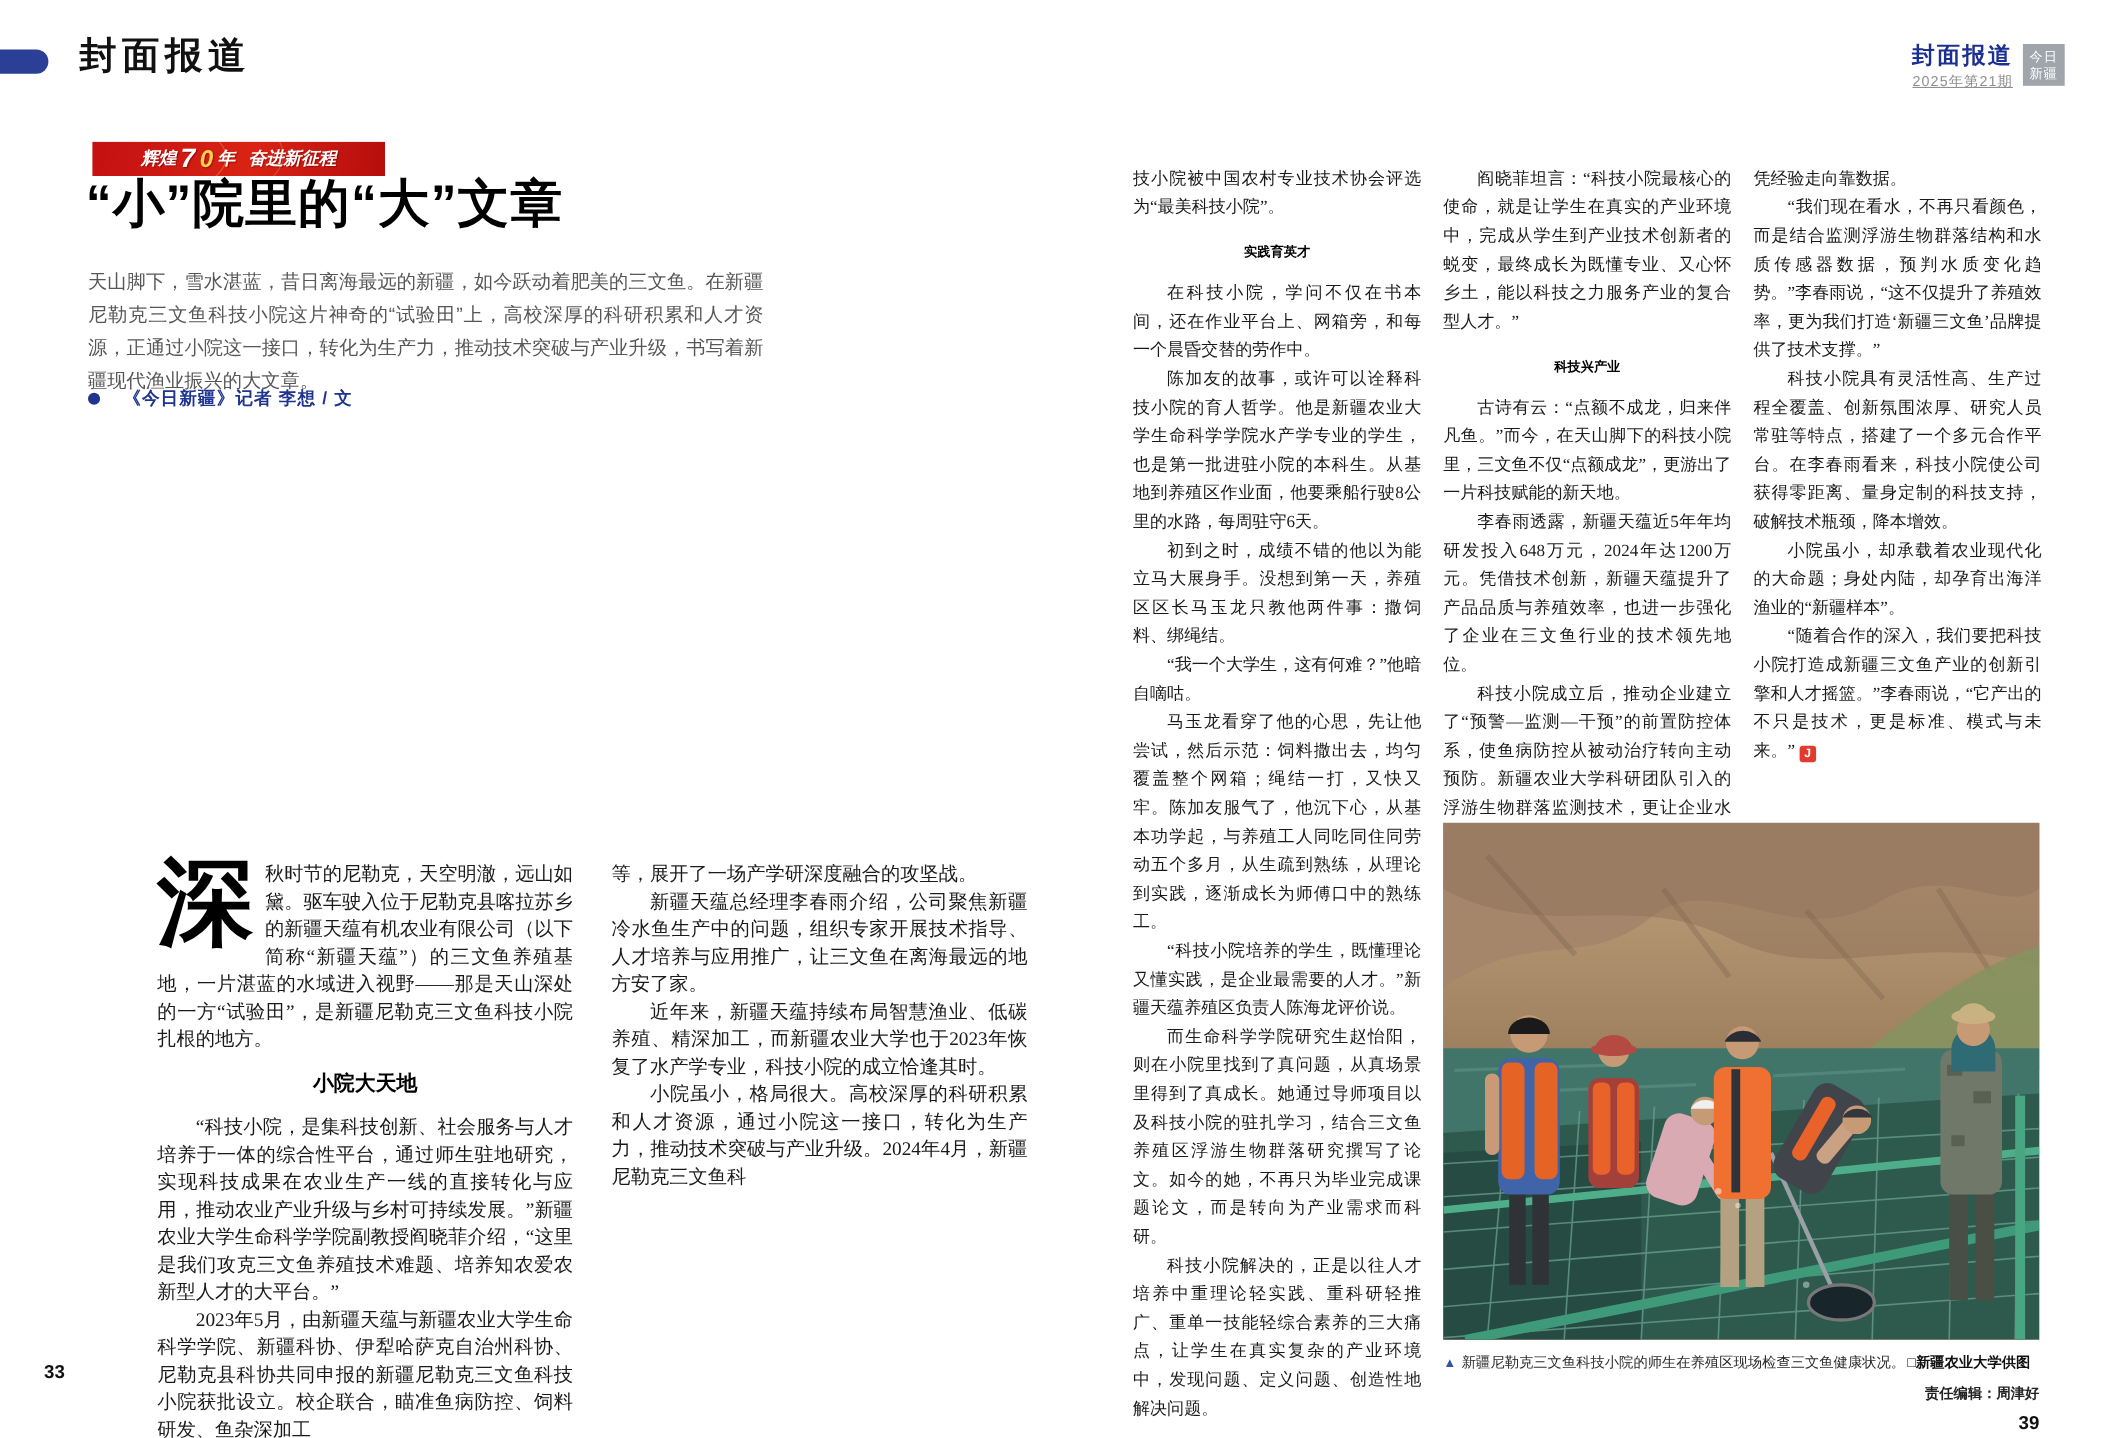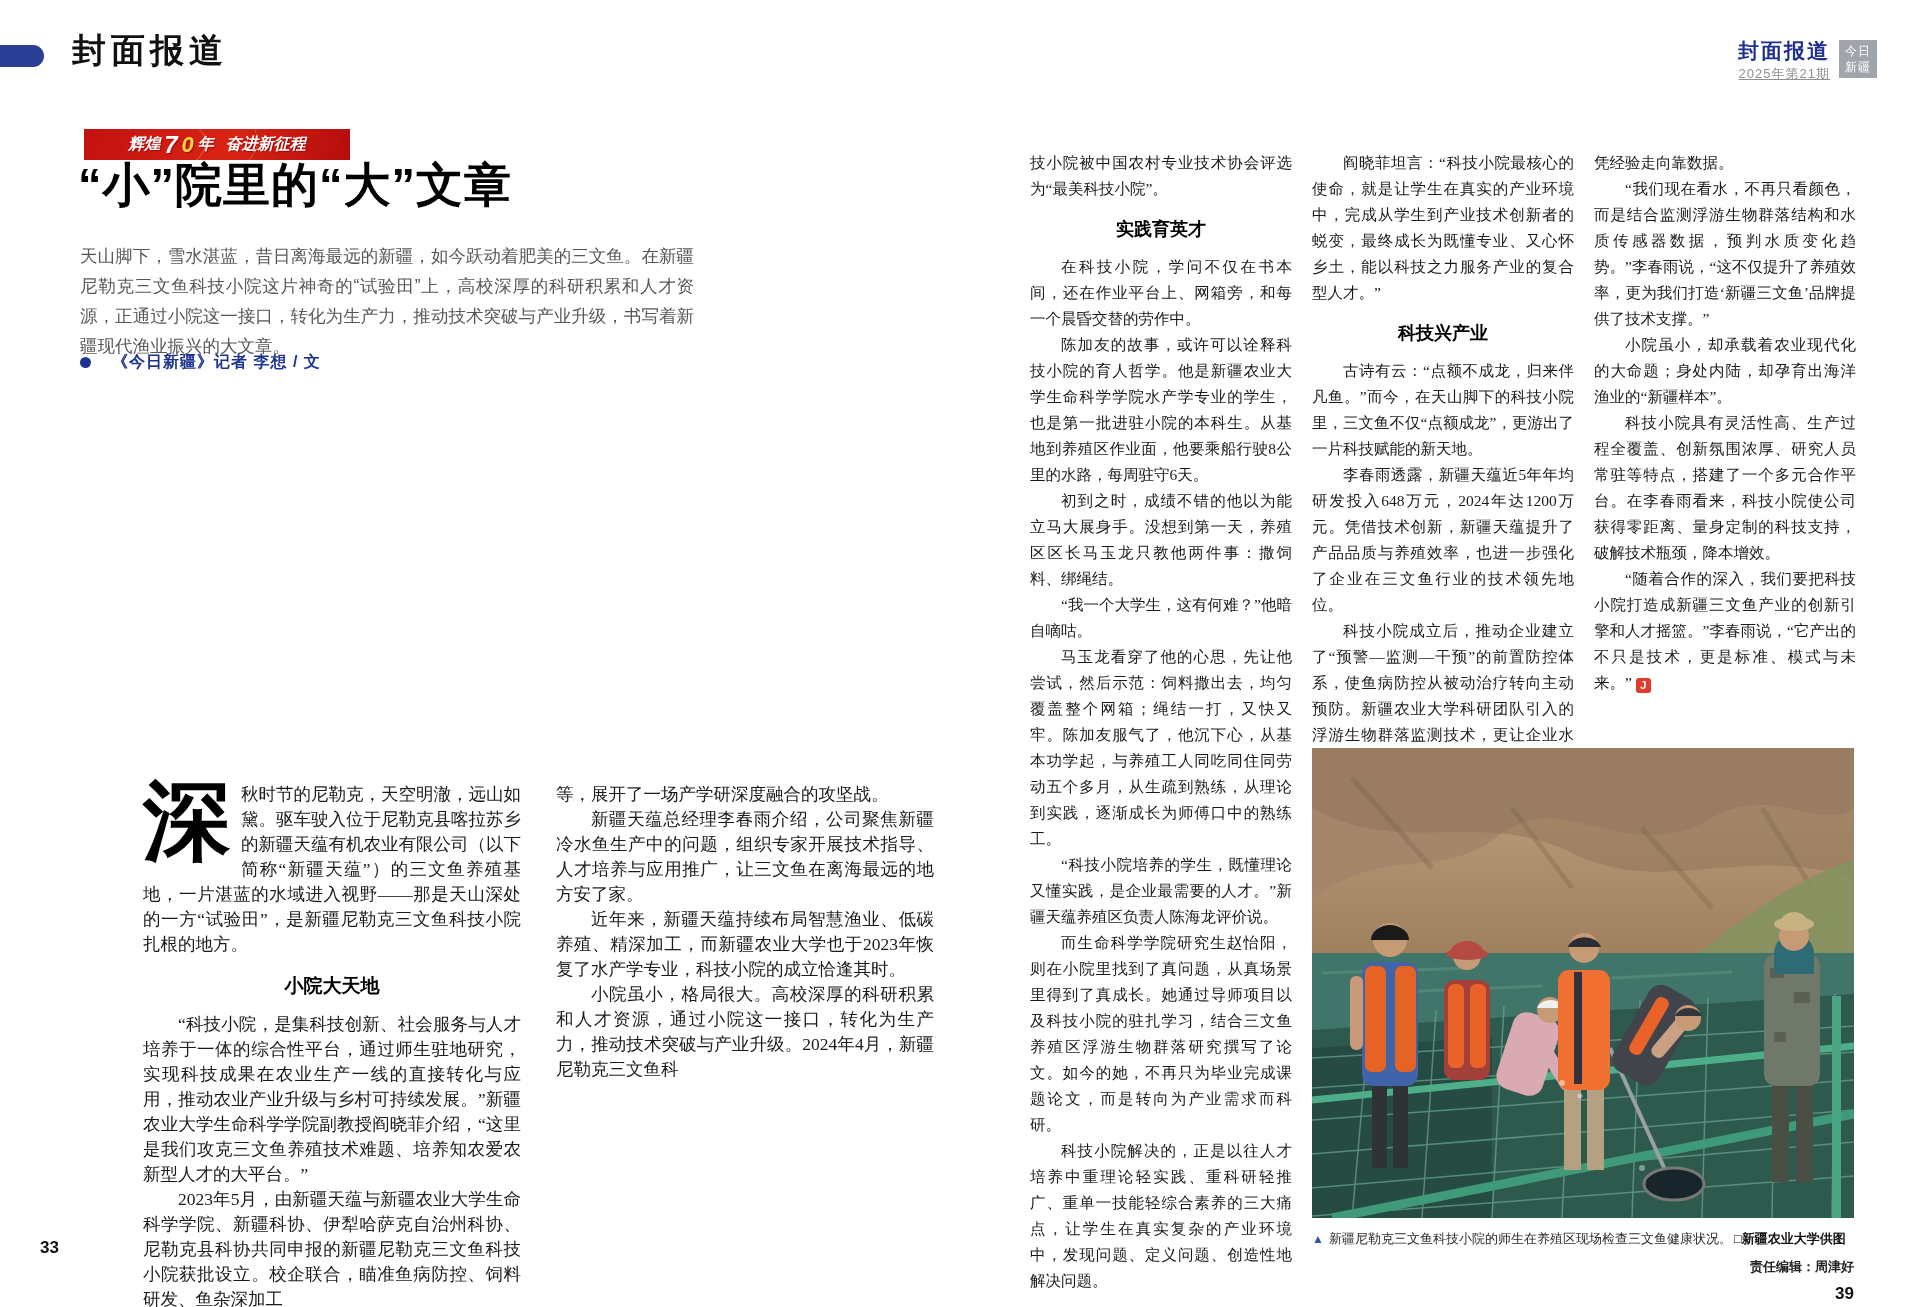--- a/index.html
+++ b/index.html
@@ -28,21 +28,21 @@
   .lcol{width:378px;top:782px;font-size:17.5px;line-height:25px;}
   .lcol1{left:143px;}
   .lcol2{left:556px;}
   .rcol{width:262px;top:150px;font-size:15.5px;line-height:26px;}
   .rcolA{left:1030px;}
   .rcolB{left:1312px;}
   .rcolC{left:1594px;}
   .dropcap{float:left;font-size:88px;line-height:72px;font-weight:700;font-family:"Liberation Serif","DejaVu Serif",serif;padding:4px 10px 0 0;color:#000;}
   .subhead{font-family:"Liberation Sans","DejaVu Sans",sans-serif;font-weight:700;text-align:center;text-indent:0 !important;color:#000;}
   .subhead-l{font-size:19px;margin:16px 0 14px !important;}
-  .subhead-r{font-size:18px;margin:14px 0 12px !important;}
+  .subhead-r{font-size:12px;margin:14px 0 12px !important;}
   .endmark{display:inline-block;width:15px;height:15px;margin-left:4px;background:#e23a2e;color:#fff;font-family:"Liberation Sans","DejaVu Sans",sans-serif;font-size:11px;font-weight:700;line-height:15px;text-align:center;border-radius:3px;vertical-align:-1px;text-indent:0;}
   
   .header-right{position:absolute;top:40px;right:43px;display:flex;align-items:flex-start;gap:9px;}
   .header-right .hr-text{text-align:right;font-family:"Liberation Sans","DejaVu Sans",sans-serif;}
   .hr-section{font-size:21px;font-weight:800;color:#1d3091;letter-spacing:2px;line-height:22px;}
   .hr-issue{font-size:13px;color:#8f8f8f;margin-top:3px;letter-spacing:1px;text-decoration:underline;}
   .hr-logo{width:38px;height:38px;background:#a0a5ab;color:#fff;font-family:"Liberation Serif","DejaVu Serif",serif;font-size:12px;line-height:16px;text-align:center;padding-top:3px;box-sizing:border-box;letter-spacing:1px;}
   
   .photo{position:absolute;left:1312px;top:748px;width:542px;height:470px;overflow:hidden;background:#9b7d5c;}
   .photo svg{display:block;width:100%;height:100%;}
@@ -124,22 +124,22 @@
     <p>阎晓菲坦言：“科技小院最核心的使命，就是让学生在真实的产业环境中，完成从学生到产业技术创新者的蜕变，最终成长为既懂专业、又心怀乡土，能以科技之力服务产业的复合型人才。”</p>
     <p class="subhead subhead-r">科技兴产业</p>
     <p>古诗有云：“点额不成龙，归来伴凡鱼。”而今，在天山脚下的科技小院里，三文鱼不仅“点额成龙”，更游出了一片科技赋能的新天地。</p>
     <p>李春雨透露，新疆天蕴近5年年均研发投入648万元，2024年达1200万元。凭借技术创新，新疆天蕴提升了产品品质与养殖效率，也进一步强化了企业在三文鱼行业的技术领先地位。</p>
     <p>科技小院成立后，推动企业建立了“预警—监测—干预”的前置防控体系，使鱼病防控从被动治疗转向主动预防。新疆农业大学科研团队引入的浮游生物群落监测技术，更让企业水质管理从</p>
   </div>
 
   <div class="col rcol rcolC">
     <p class="noindent">凭经验走向靠数据。</p>
     <p>“我们现在看水，不再只看颜色，而是结合监测浮游生物群落结构和水质传感器数据，预判水质变化趋势。”李春雨说，“这不仅提升了养殖效率，更为我们打造‘新疆三文鱼’品牌提供了技术支撑。”</p>
+    <p>科技小院具有灵活性高、生产过程全覆盖、创新氛围浓厚、研究人员常驻等特点，搭建了一个多元合作平台。在李春雨看来，科技小院使公司获得零距离、量身定制的科技支持，破解技术瓶颈，降本增效。</p>
     <p>小院虽小，却承载着农业现代化的大命题；身处内陆，却孕育出海洋渔业的“新疆样本”。</p>
-    <p>科技小院具有灵活性高、生产过程全覆盖、创新氛围浓厚、研究人员常驻等特点，搭建了一个多元合作平台。在李春雨看来，科技小院使公司获得零距离、量身定制的科技支持，破解技术瓶颈，降本增效。</p>
     <p><span>“随着合作的深入，我们要把科技小院打造成新疆三文鱼产业的创新引擎和人才摇篮。”李春雨说，“它产出的不只是技术，更是标准、模式与未来。”</span><span class="endmark">J</span></p>
   </div>
 
   <div class="photo">
     <svg viewBox="0 0 542 470" preserveAspectRatio="none">
       <defs>
         <linearGradient id="grock" x1="0" y1="0" x2="0" y2="1">
           <stop offset="0" stop-color="#c3a37f"></stop>
             <stop offset="1" stop-color="#9b7d5c"></stop>
         </linearGradient>

